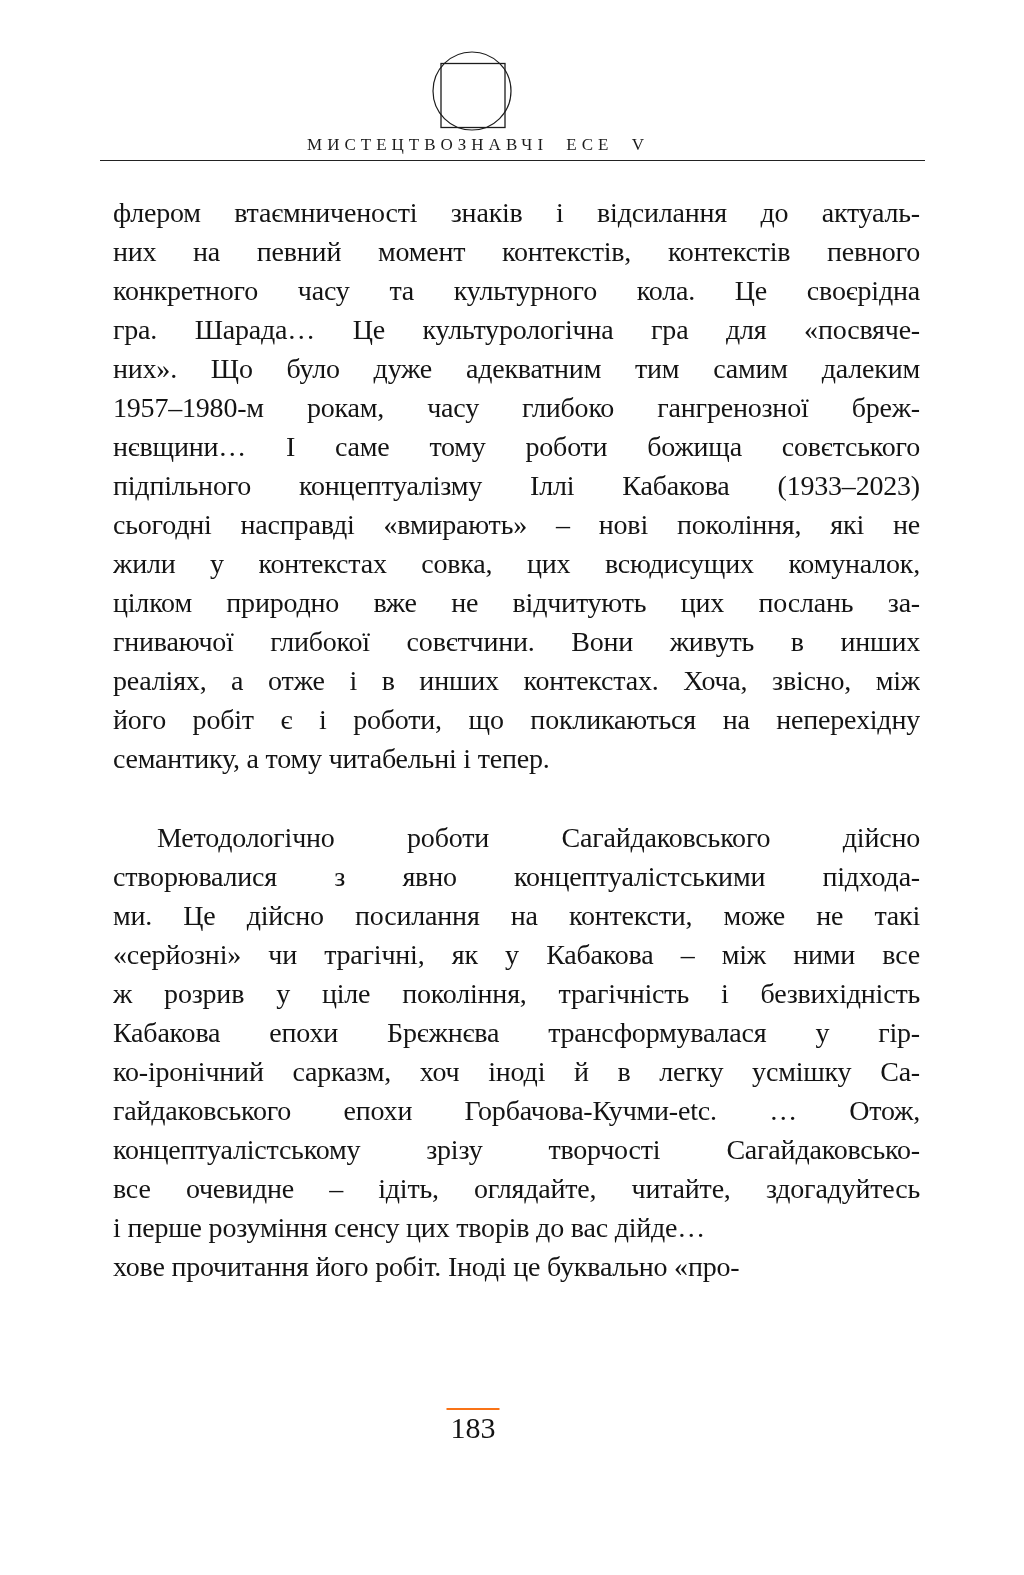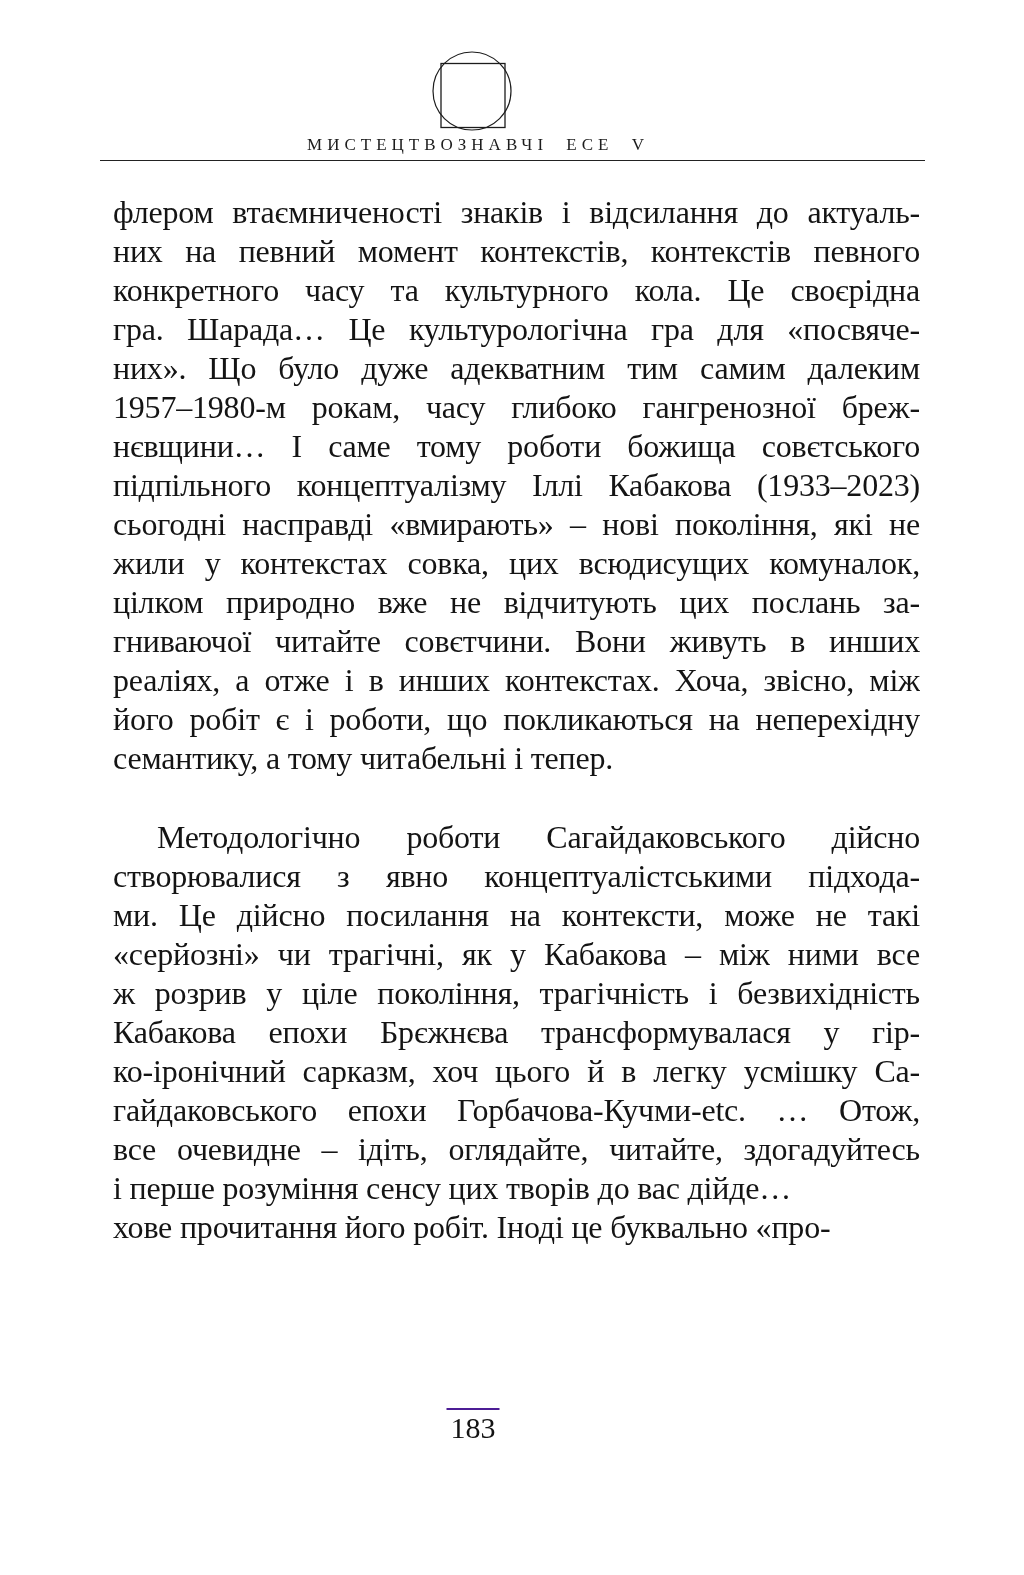--- a/index.html
+++ b/index.html
@@ -21,37 +21,37 @@
   }
   .header-rule {
     position:absolute; top:160px; left:100px; width:825px; height:0;
     border-top:1.6px solid #222;
   }
   
   .text-block {
     position:absolute; top:193px; left:113px; width:807px;
   }
   .line {
-    font-size:32px; line-height:39px; height:39px;
+    font-size:28px; line-height:39px; height:39px;
     overflow:hidden;
     text-align:justify;
     letter-spacing:-0.2px;
     white-space:normal;
   }
   
   .line::after { content:""; display:inline-block; width:100%; height:0; }
   .line-last::after { content:none; }
   .indent { text-indent:44px; }
   .para-gap { margin-top:40px; }
   
   .pagenum {
     position:absolute; top:1408px; left:473px;
     transform:translateX(-50%);
     font-size:30px; line-height:34px;
-    border-top:2px solid #4c1d95;
+    border-top:2px solid #f97316;
     padding:1px 4px 0 4px;
     color:#141414;
   }
 </style>
 </head>
 <body>
 
 <div class="page">
 
   <header>
@@ -71,34 +71,35 @@
         <div class="line">них на певний момент контекстів, контекстів певного</div>
         <div class="line">конкретного часу та культурного кола. Це своєрідна</div>
         <div class="line">гра. Шарада… Це культурологічна гра для «посвяче-</div>
         <div class="line">них». Що було дуже адекватним тим самим далеким</div>
         <div class="line">1957–1980-м рокам, часу глибоко гангренозної бреж-</div>
         <div class="line">нєвщини… І саме тому роботи божища совєтського</div>
         <div class="line">підпільного концептуалізму Іллі Кабакова (1933–2023)</div>
         <div class="line">сьогодні насправді «вмирають» – нові покоління, які не</div>
         <div class="line">жили у контекстах совка, цих всюдисущих комуналок,</div>
         <div class="line">цілком природно вже не відчитують цих послань за-</div>
-        <div class="line">гниваючої читайте совєтчини. Вони живуть в инших</div>
+        <div class="line">гниваючої глибокої совєтчини. Вони живуть в инших</div>
         <div class="line">реаліях, а отже і в инших контекстах. Хоча, звісно, між</div>
         <div class="line">його робіт є і роботи, що покликаються на неперехідну</div>
         <div class="line line-last">семантику, а тому читабельні і тепер.</div>
       </div>
     <div class="para para-gap">
         <div class="line indent">Методологічно роботи Сагайдаковського дійсно</div>
         <div class="line">створювалися з явно концептуалістськими підхода-</div>
         <div class="line">ми. Це дійсно посилання на контексти, може не такі</div>
         <div class="line">«серйозні» чи трагічні, як у Кабакова – між ними все</div>
         <div class="line">ж розрив у ціле покоління, трагічність і безвихідність</div>
         <div class="line">Кабакова епохи Брєжнєва трансформувалася у гір-</div>
-        <div class="line">ко-іронічний сарказм, хоч цього й в легку усмішку Са-</div>
+        <div class="line">ко-іронічний сарказм, хоч іноді й в легку усмішку Са-</div>
         <div class="line">гайдаковського епохи Горбачова-Кучми-etc. … Отож,</div>
+        <div class="line">концептуалістському зрізу творчості Сагайдаковсько-</div>
         <div class="line">все очевидне – ідіть, оглядайте, читайте, здогадуйтесь</div>
         <div class="line line-last">і перше розуміння сенсу цих творів до вас дійде…</div>
       </div>
     <div class="para">
         <div class="line line-last">хове прочитання його робіт. Іноді це буквально «про-</div>
       </div>
   </main>
 
   <footer>
     <span class="pagenum">183</span>

